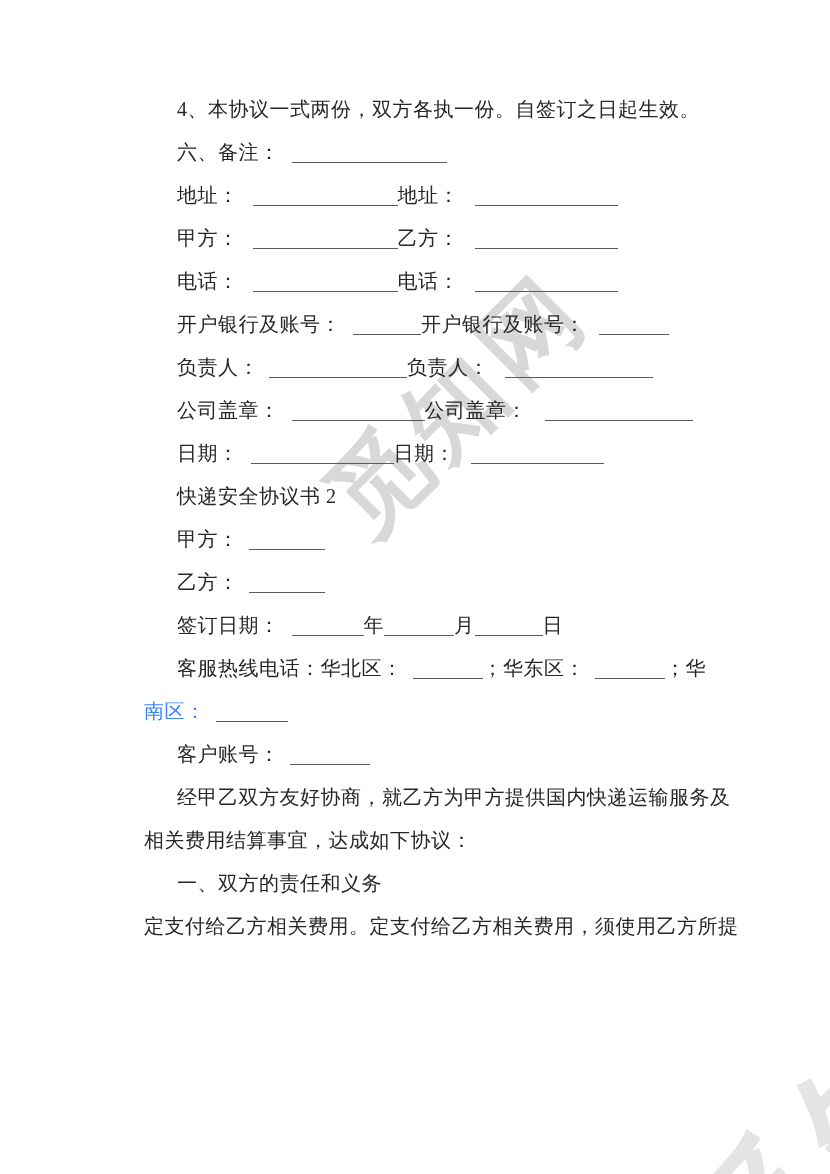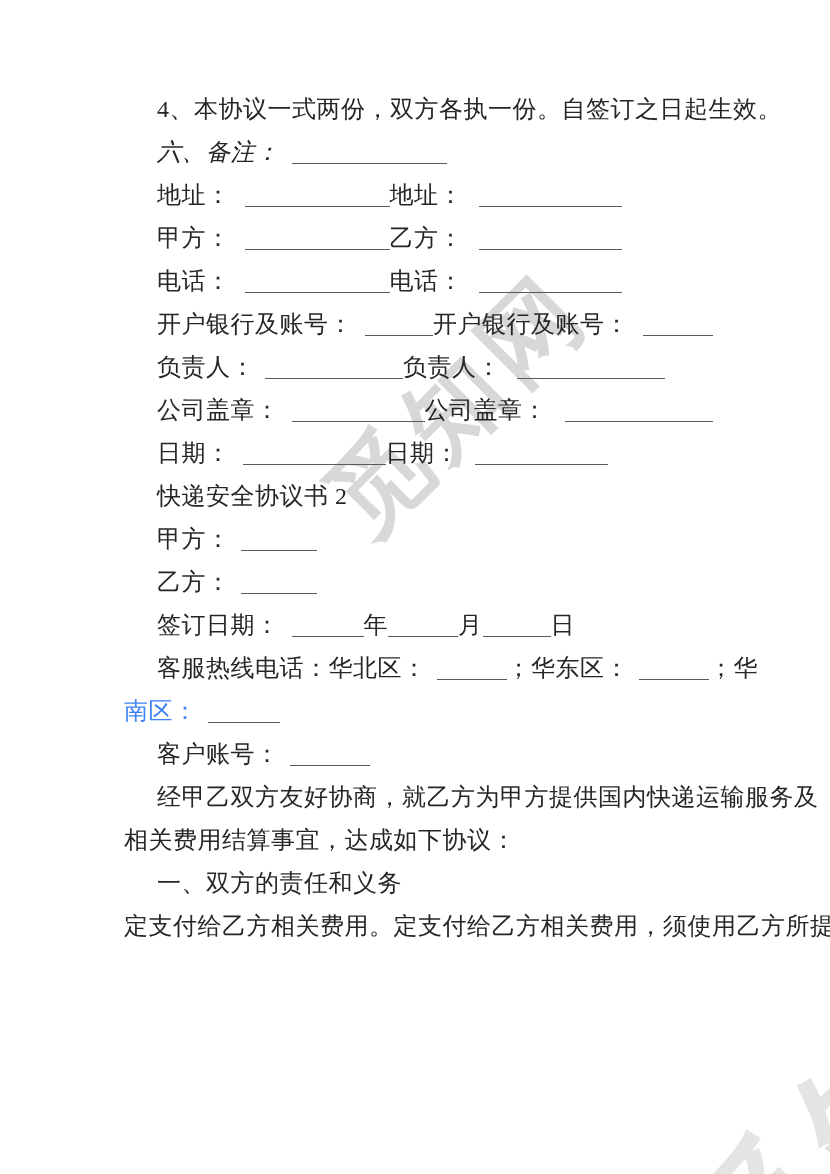--- a/index.html
+++ b/index.html
@@ -36,42 +36,43 @@
     letter-spacing: 14px;
   }
   .doc-body {
     position: relative;
     z-index: 1;
     padding: 88px 0 0 124px;
   }
   .line {
     height: 43px;
     line-height: 43px;
-    font-size: 24px;
+    font-size: 20px;
     color: #262626;
     white-space: nowrap;
     letter-spacing: 0.5px;
+    margin-left: 20px;
   }
   .line.indent { padding-left: 33px; }
   .blank {
     display: inline-block;
     height: 20px;
     border-bottom: 1px solid #5a5a5a;
     vertical-align: -4px;
   }
 </style>
 </head>
 <body>
 
 <div class="page">
   <div class="watermark watermark-main" style="color: rgb(216, 216, 216);">觅知网</div>
   <div class="watermark watermark-corner" style="color: rgb(228, 228, 228);">觅知网</div>
   <div class="doc-body">
       <div class="line indent"><span class="txt" style="color: rgb(38, 38, 38);">4、本协议一式两份，双方各执一份。自签订之日起生效。</span></div>
-      <div class="line indent"><span class="txt" style="color: rgb(38, 38, 38); font-style: italic;">六、备注：</span><span class="blank" style="width: 155px; margin-left: 12px; border-bottom-color: rgb(90, 90, 90);"></span></div>
+      <div class="line indent"><span class="txt" style="color: rgb(38, 38, 38);">六、备注：</span><span class="blank" style="width: 155px; margin-left: 12px; border-bottom-color: rgb(90, 90, 90);"></span></div>
       <div class="line indent"><span class="txt" style="color: rgb(38, 38, 38);">地址：</span><span class="blank" style="width: 145px; margin-left: 14px; border-bottom-color: rgb(90, 90, 90);"></span><span class="txt" style="color: rgb(38, 38, 38);">地址：</span><span class="blank" style="width: 143px; margin-left: 16px; border-bottom-color: rgb(90, 90, 90);"></span></div>
       <div class="line indent"><span class="txt" style="color: rgb(38, 38, 38);">甲方：</span><span class="blank" style="width: 145px; margin-left: 14px; border-bottom-color: rgb(90, 90, 90);"></span><span class="txt" style="color: rgb(38, 38, 38);">乙方：</span><span class="blank" style="width: 143px; margin-left: 16px; border-bottom-color: rgb(90, 90, 90);"></span></div>
       <div class="line indent"><span class="txt" style="color: rgb(38, 38, 38);">电话：</span><span class="blank" style="width: 145px; margin-left: 14px; border-bottom-color: rgb(90, 90, 90);"></span><span class="txt" style="color: rgb(38, 38, 38);">电话：</span><span class="blank" style="width: 143px; margin-left: 16px; border-bottom-color: rgb(90, 90, 90);"></span></div>
       <div class="line indent"><span class="txt" style="color: rgb(38, 38, 38);">开户银行及账号：</span><span class="blank" style="width: 68px; margin-left: 12px; border-bottom-color: rgb(90, 90, 90);"></span><span class="txt" style="color: rgb(38, 38, 38);">开户银行及账号：</span><span class="blank" style="width: 70px; margin-left: 14px; border-bottom-color: rgb(90, 90, 90);"></span></div>
       <div class="line indent"><span class="txt" style="color: rgb(38, 38, 38);">负责人：</span><span class="blank" style="width: 138px; margin-left: 10px; border-bottom-color: rgb(90, 90, 90);"></span><span class="txt" style="color: rgb(38, 38, 38);">负责人：</span><span class="blank" style="width: 148px; margin-left: 16px; border-bottom-color: rgb(90, 90, 90);"></span></div>
       <div class="line indent"><span class="txt" style="color: rgb(38, 38, 38);">公司盖章：</span><span class="blank" style="width: 133px; margin-left: 12px; border-bottom-color: rgb(90, 90, 90);"></span><span class="txt" style="color: rgb(38, 38, 38);">公司盖章：</span><span class="blank" style="width: 148px; margin-left: 18px; border-bottom-color: rgb(90, 90, 90);"></span></div>
       <div class="line indent"><span class="txt" style="color: rgb(38, 38, 38);">日期：</span><span class="blank" style="width: 143px; margin-left: 12px; border-bottom-color: rgb(90, 90, 90);"></span><span class="txt" style="color: rgb(38, 38, 38);">日期：</span><span class="blank" style="width: 133px; margin-left: 16px; border-bottom-color: rgb(90, 90, 90);"></span></div>
       <div class="line indent"><span class="txt" style="color: rgb(38, 38, 38); text-align: right;">快递安全协议书 2</span></div>
       <div class="line indent"><span class="txt" style="color: rgb(38, 38, 38);">甲方：</span><span class="blank" style="width: 76px; margin-left: 10px; border-bottom-color: rgb(90, 90, 90);"></span></div>
       <div class="line indent"><span class="txt" style="color: rgb(38, 38, 38);">乙方：</span><span class="blank" style="width: 76px; margin-left: 10px; border-bottom-color: rgb(90, 90, 90);"></span></div>

